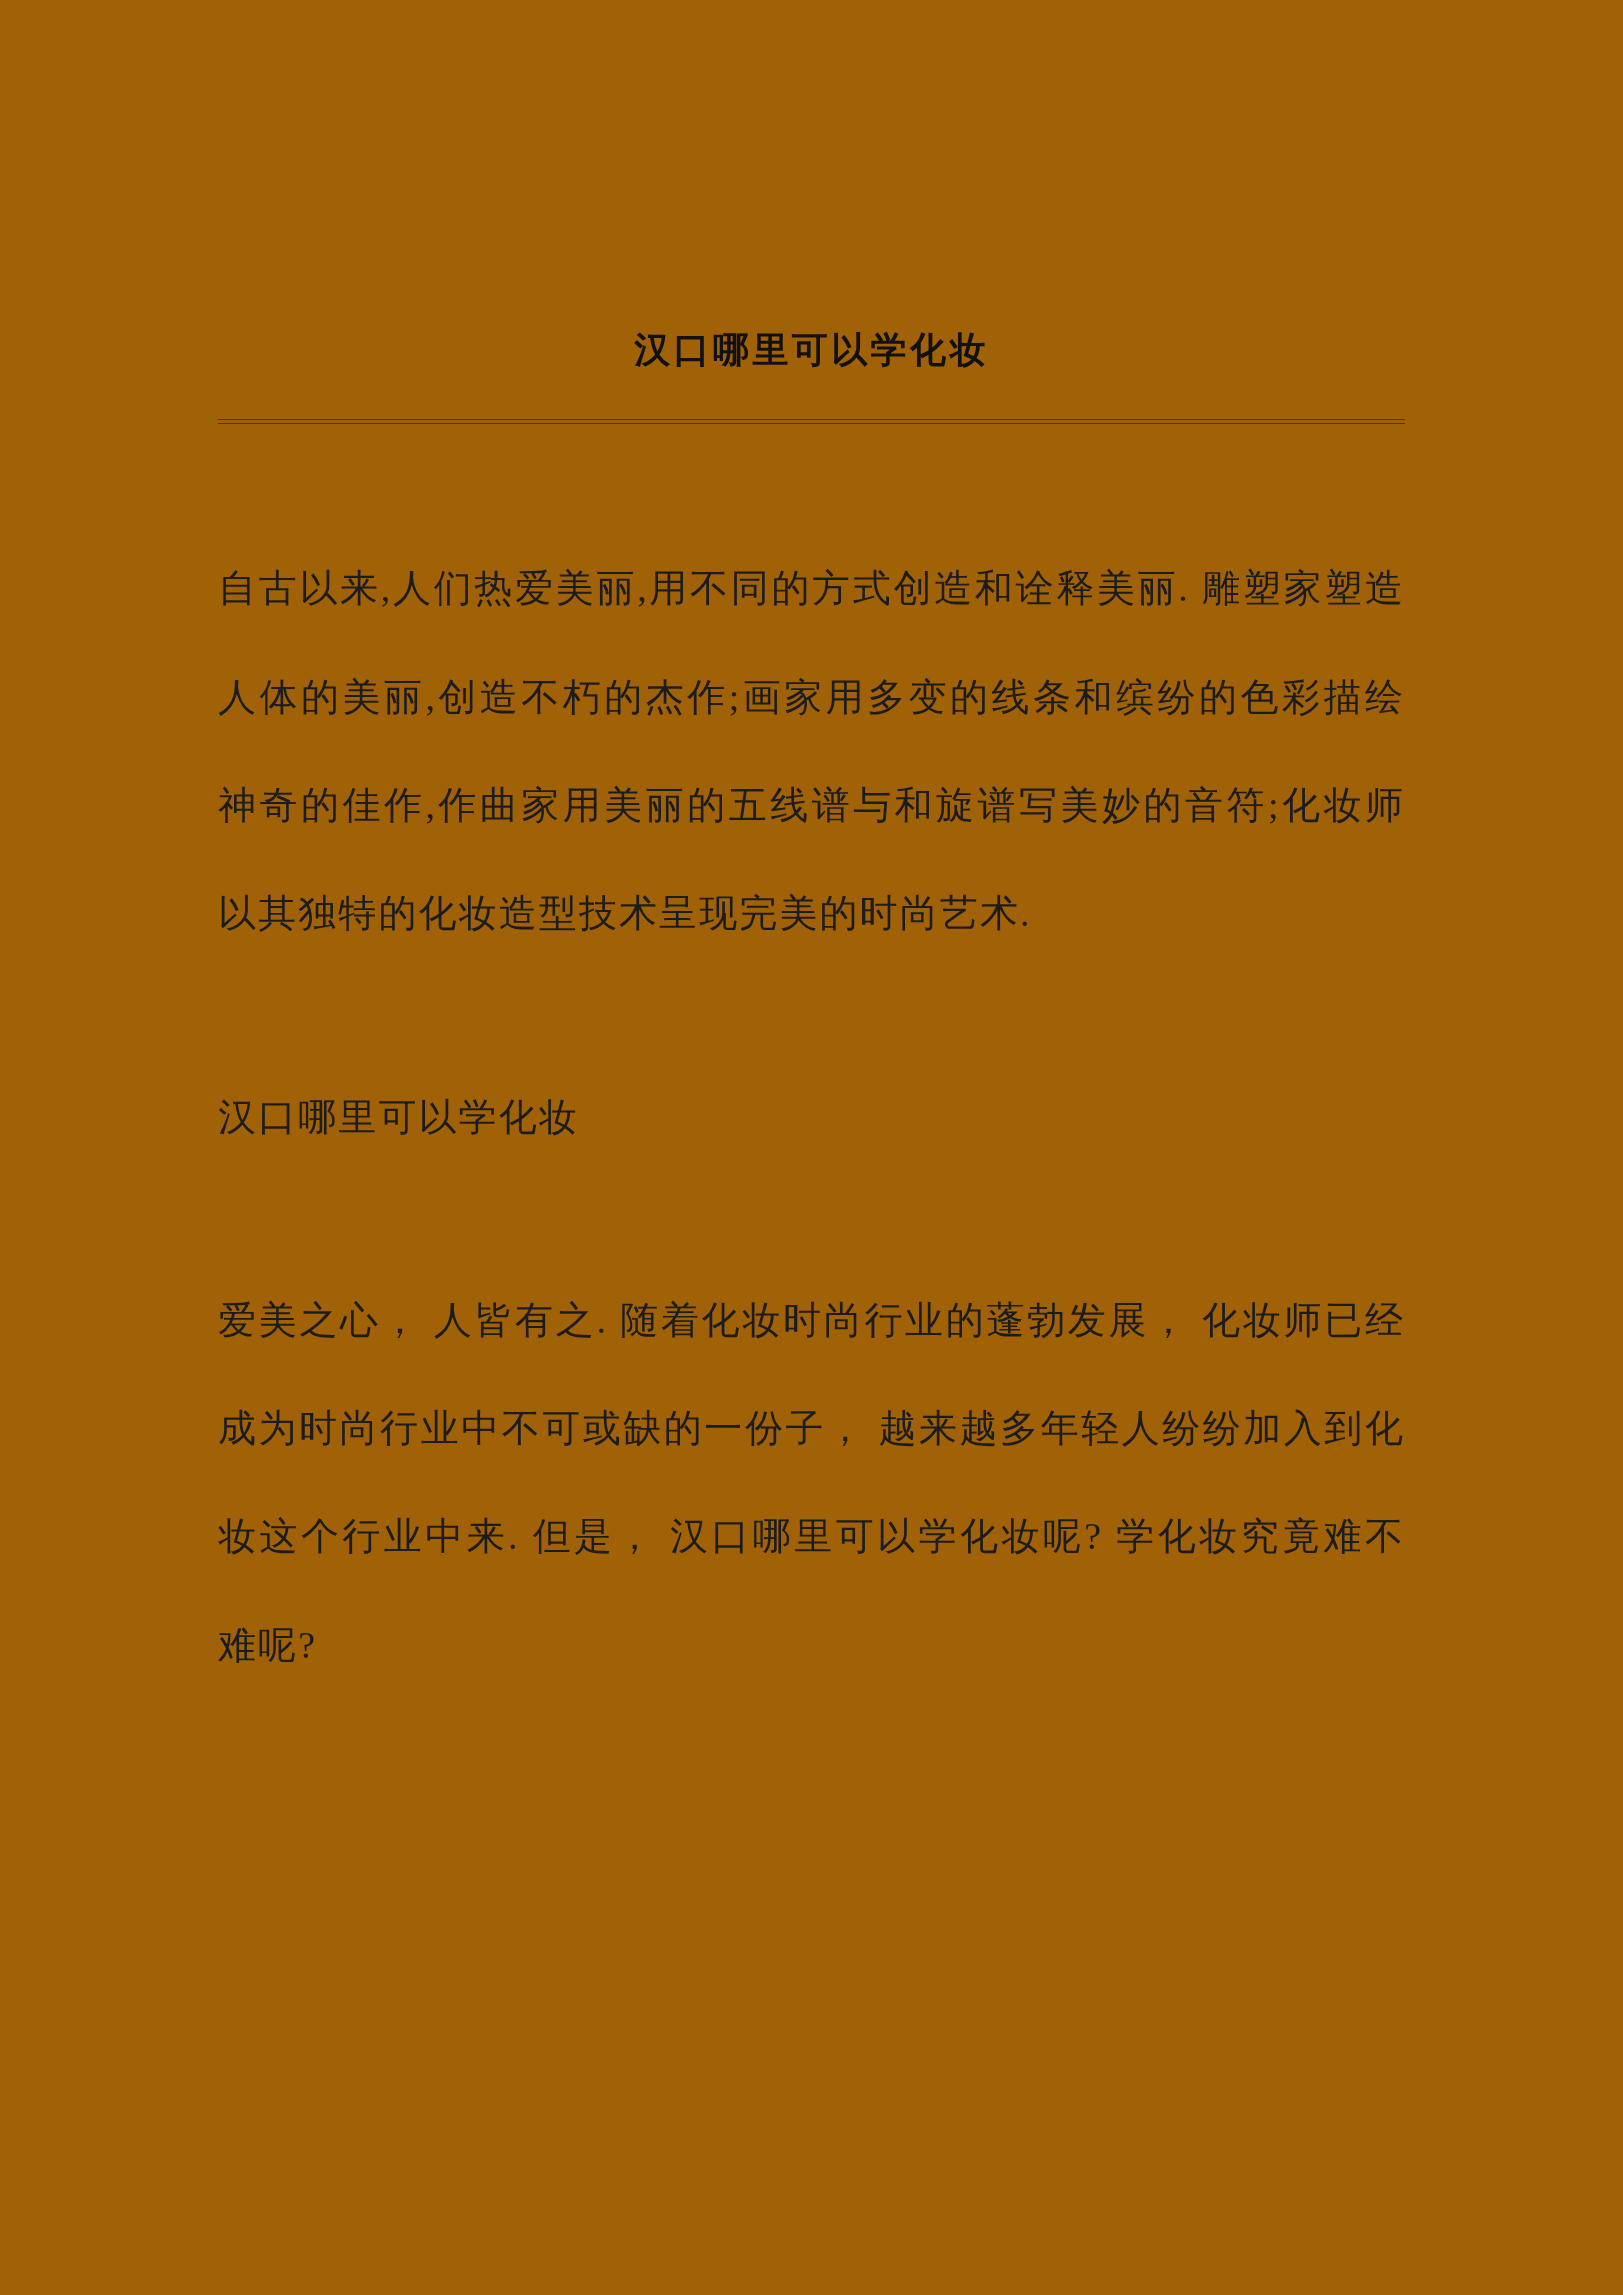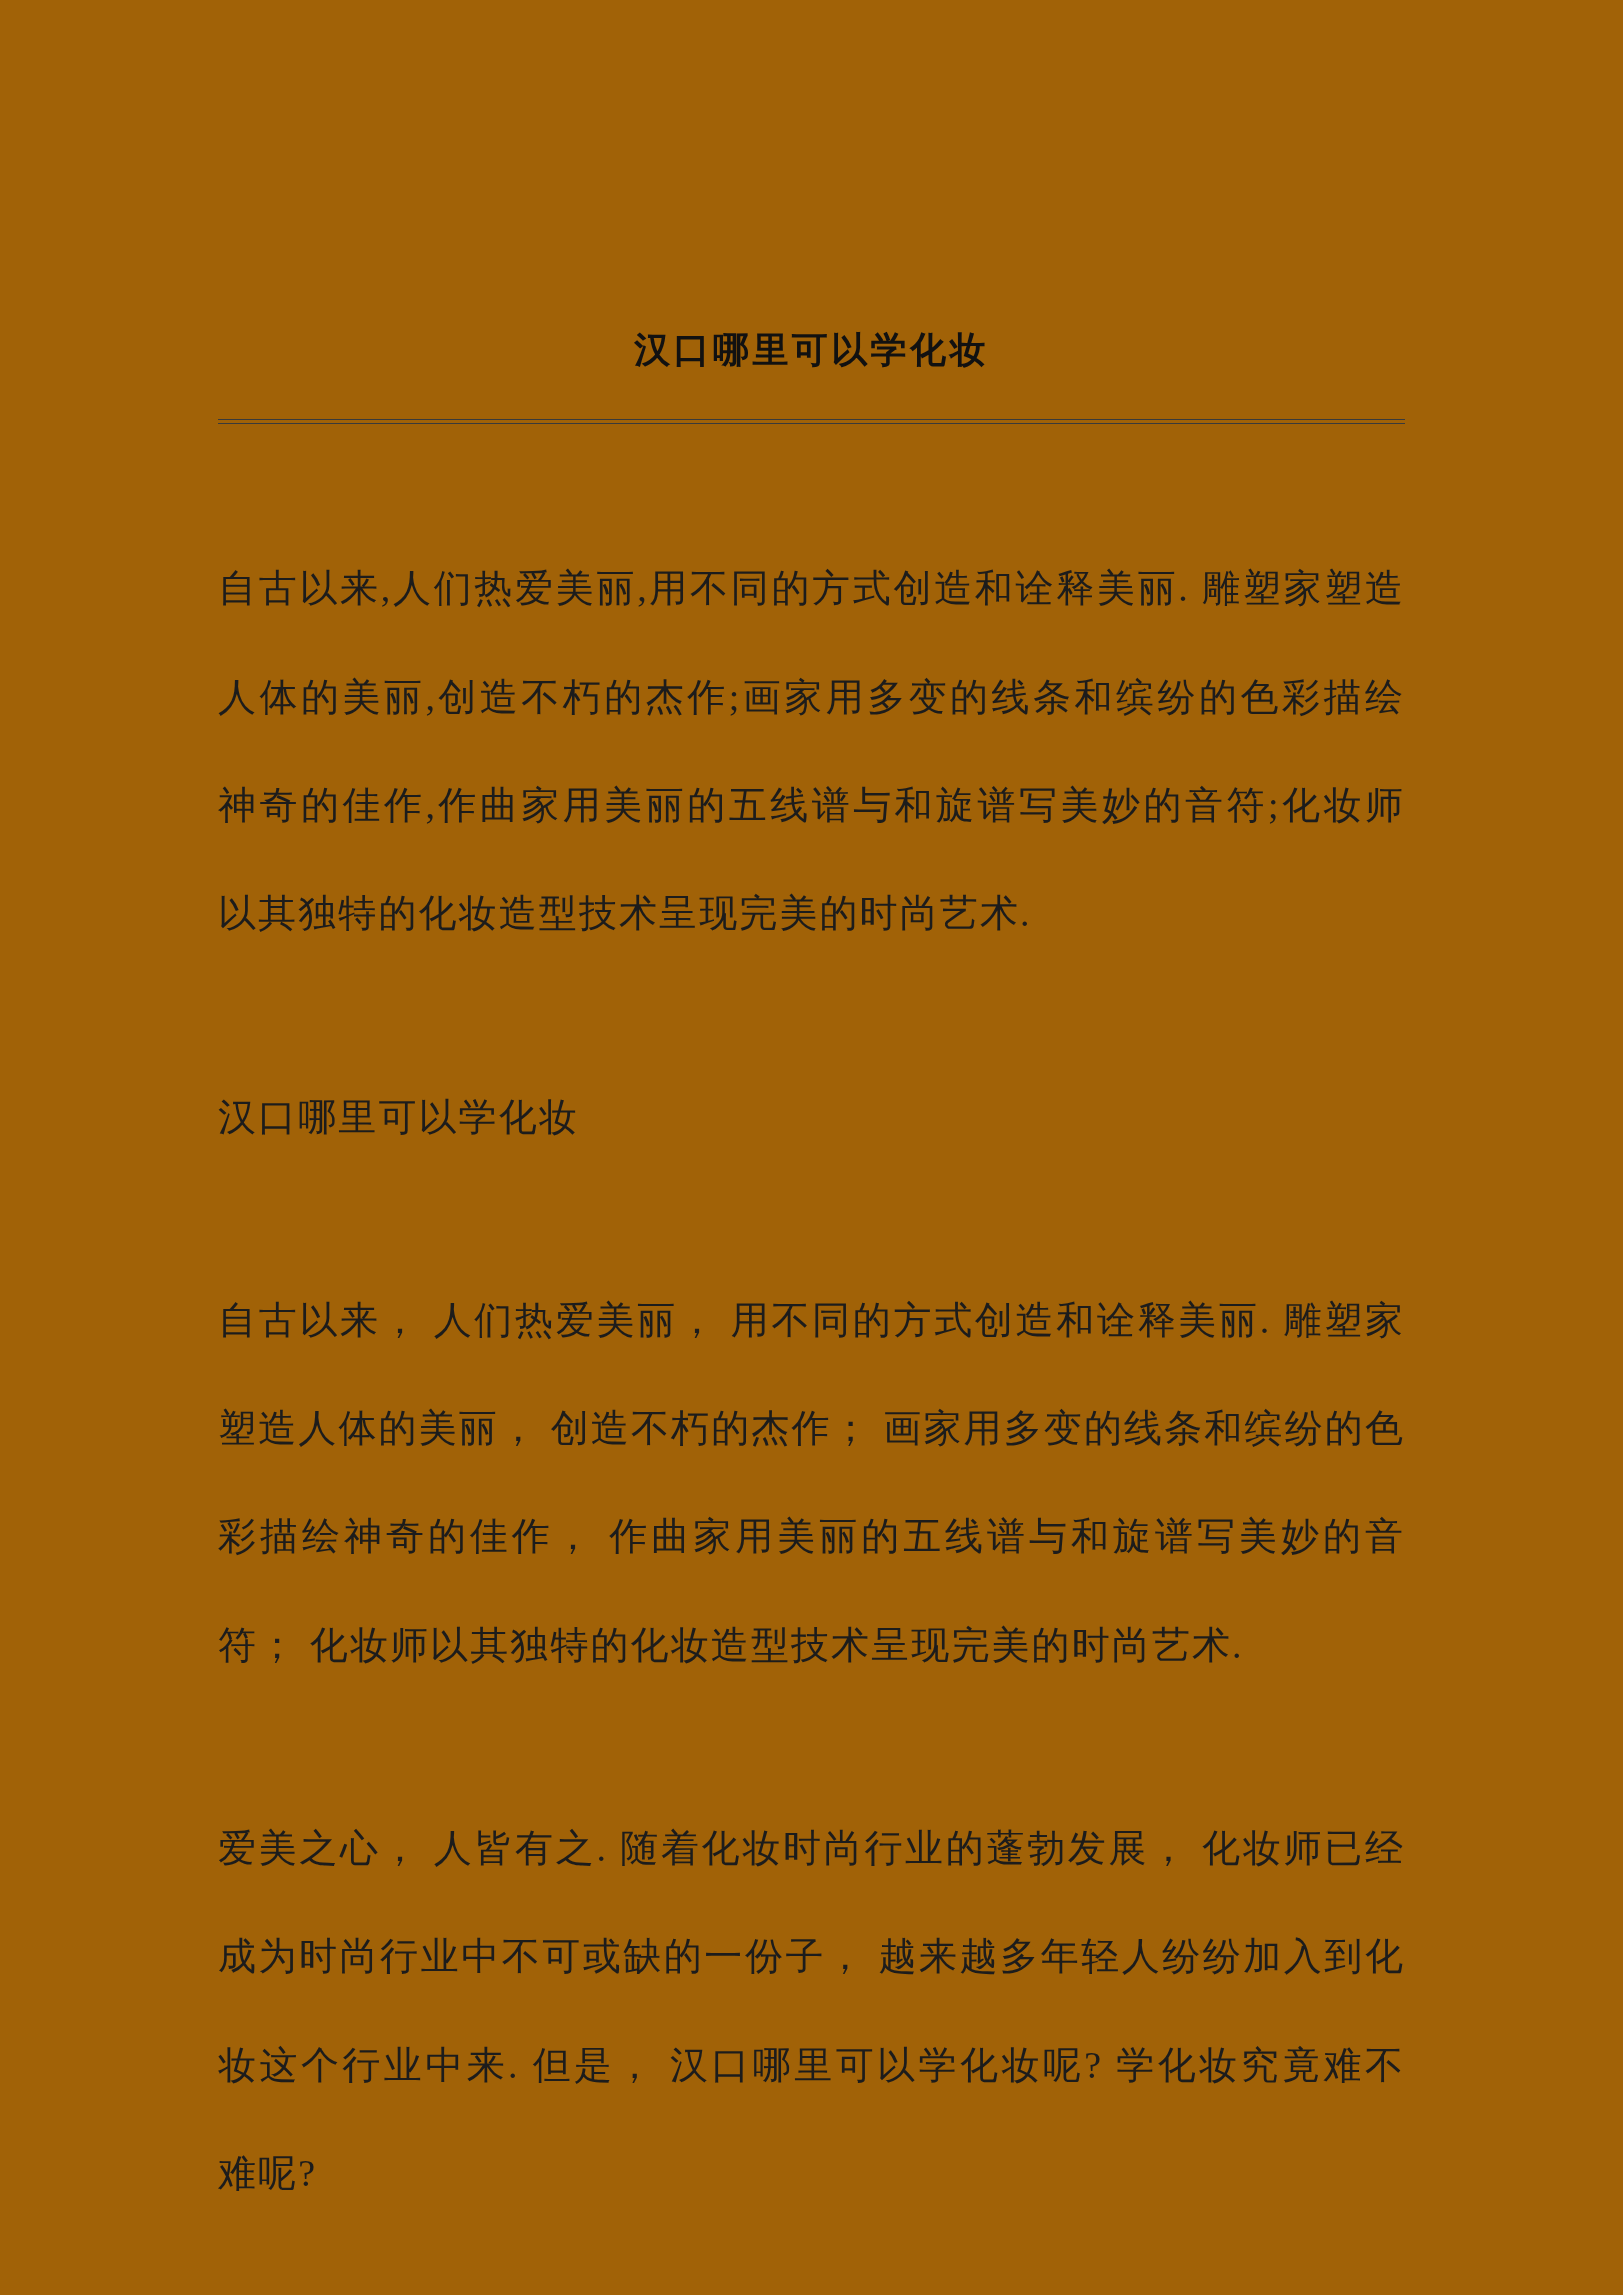--- a/index.html
+++ b/index.html
@@ -60,18 +60,17 @@
 <div class="page">
 
   <h1 class="doc-title">汉口哪里可以学化妆</h1>
 
   <div class="title-divider"></div>
 
   <p class="para">自古以来,人们热爱美丽,用不同的方式创造和诠释美丽. 雕塑家塑造人体的美丽,创造不朽的杰作;画家用多变的线条和缤纷的色彩描绘神奇的佳作,作曲家用美丽的五线谱与和旋谱写美妙的音符;化妆师以其独特的化妆造型技术呈现完美的时尚艺术.</p>
 
   <p class="para subhead">汉口哪里可以学化妆</p>
 
-  <p class="para">自古以来， 人们热爱美丽， 用不同的方式创造和诠释美丽.  雕塑家塑造人体的美丽， 创造不朽的杰作； 画家用多变的线条和缤纷的色彩描绘神奇的佳作， 作曲家用美丽的五线谱与和旋谱写美妙的音符； 化妆师以其独特的化妆造型技术呈现完美的时尚艺术.</p>
 
   <p class="para">爱美之心， 人皆有之.  随着化妆时尚行业的蓬勃发展， 化妆师已经成为时尚行业中不可或缺的一份子， 越来越多年轻人纷纷加入到化妆这个行业中来.  但是， 汉口哪里可以学化妆呢? 学化妆究竟难不难呢?</p>
 
 </div>
 
 
 </body></html>

